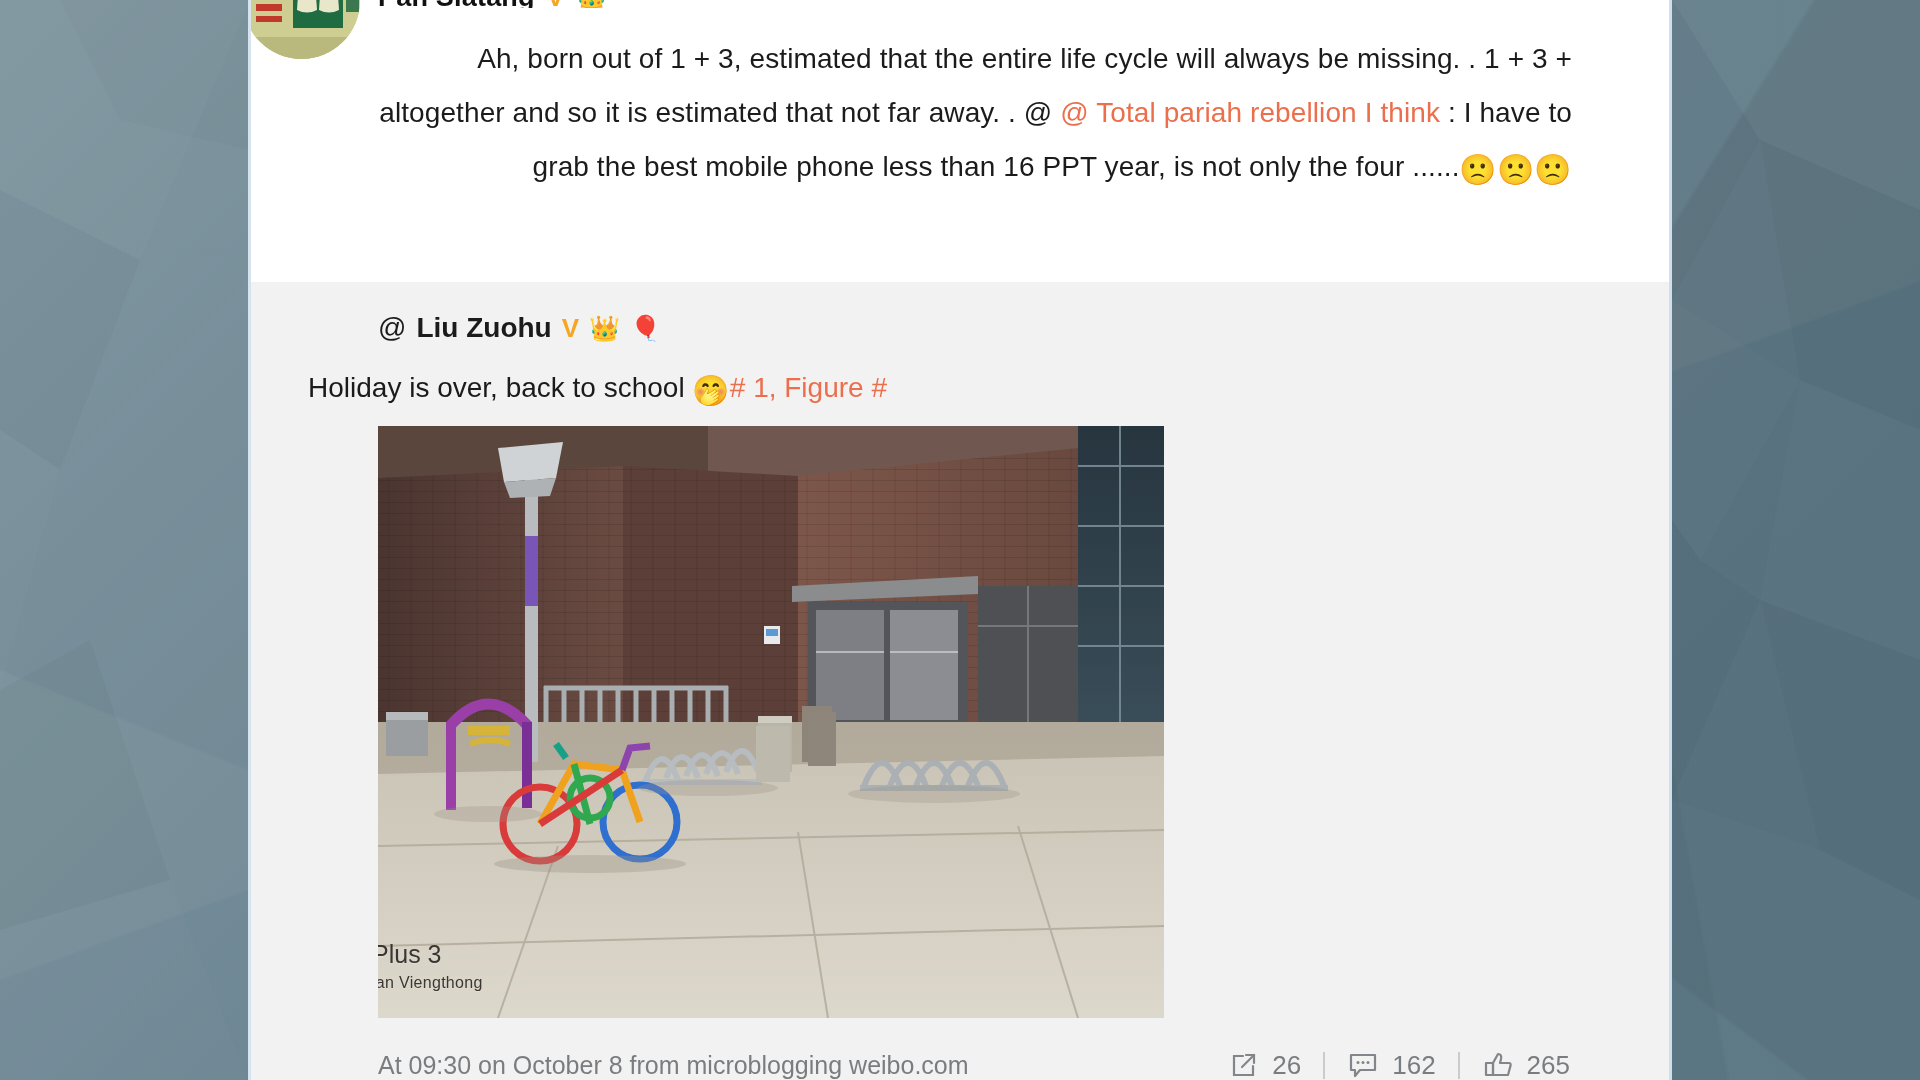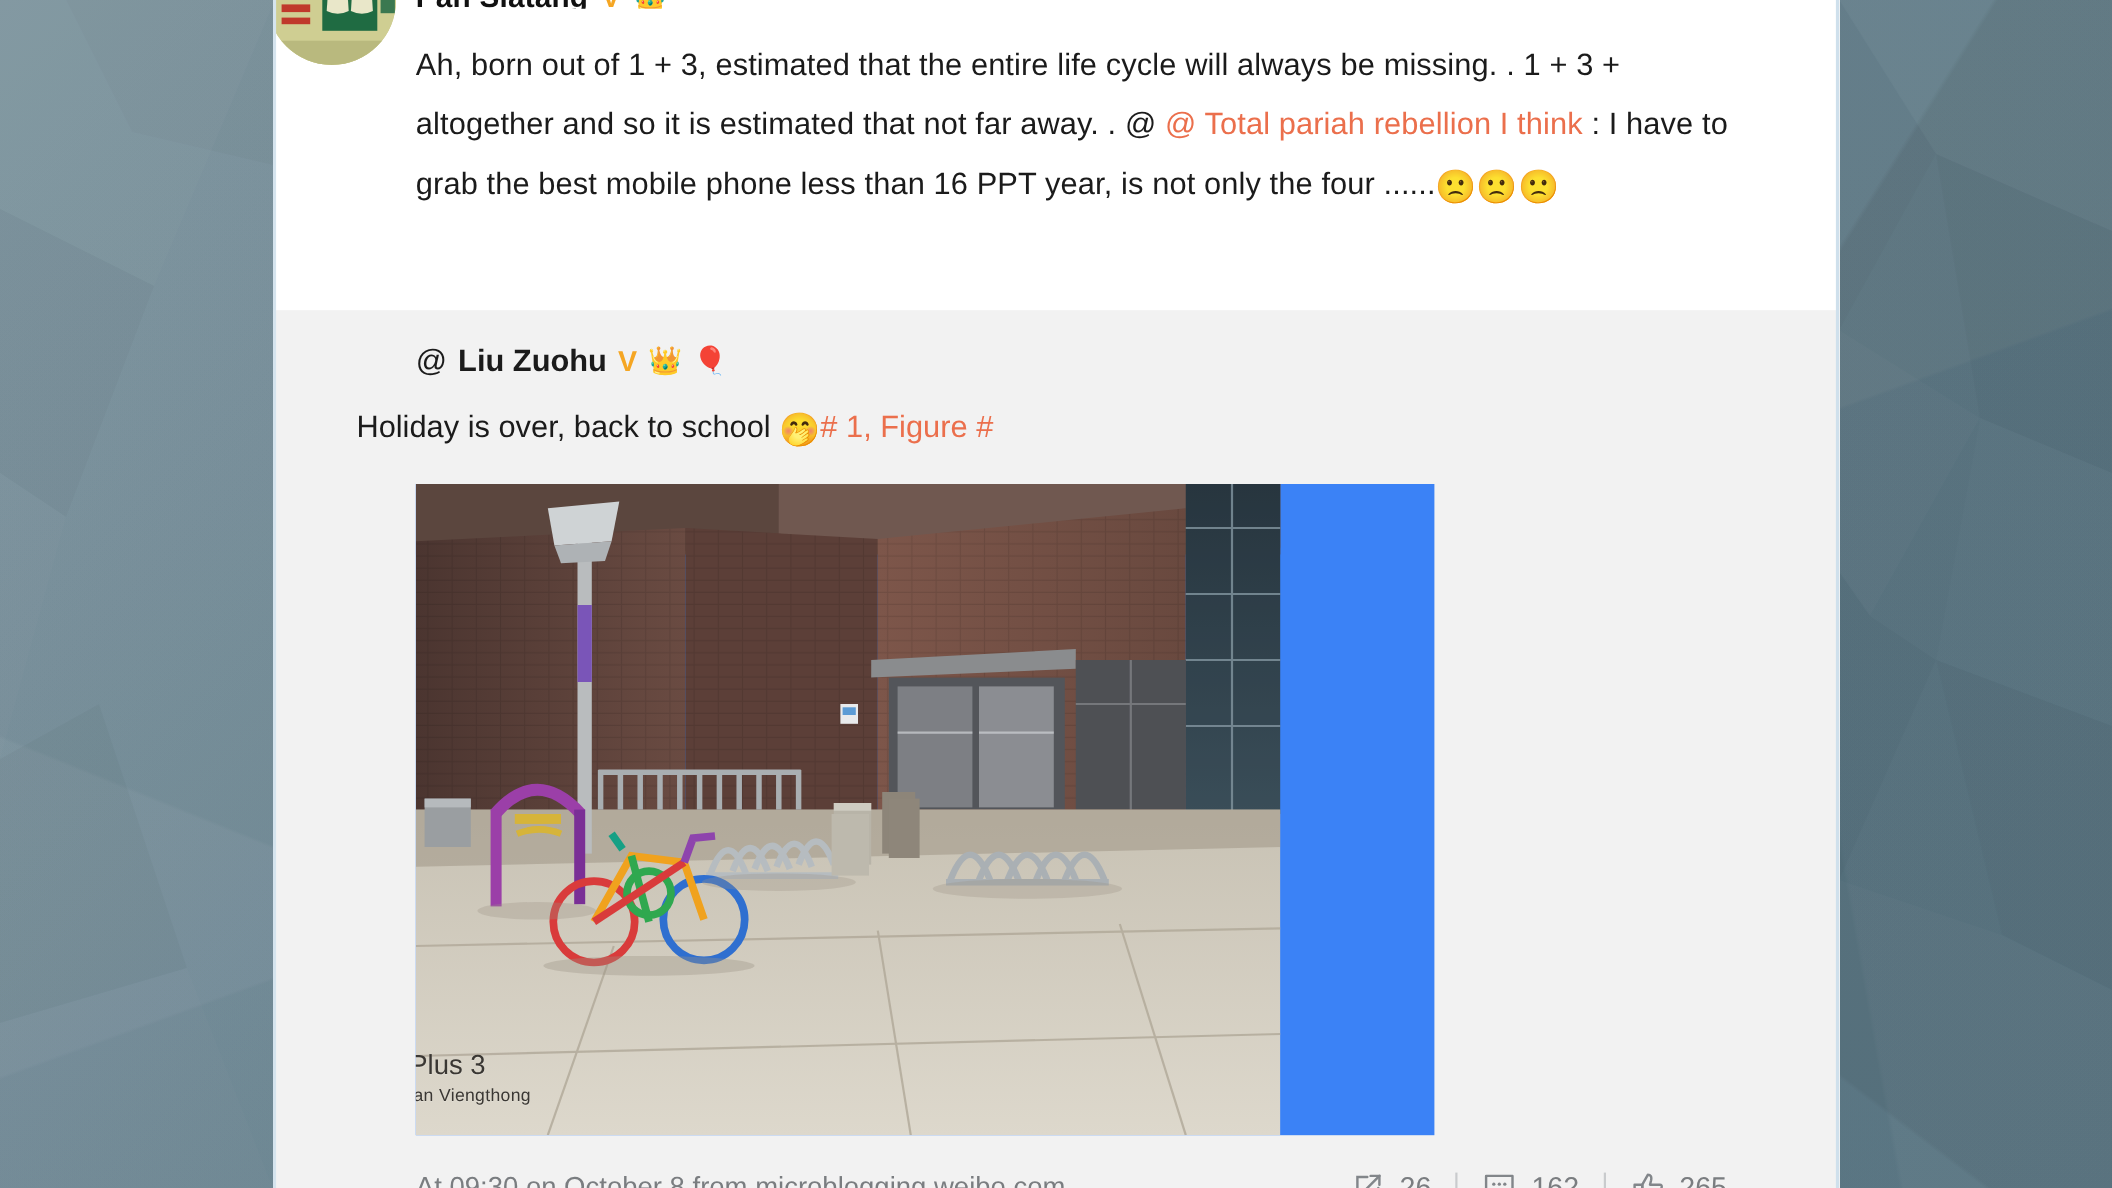--- a/index.html
+++ b/index.html
@@ -102,20 +102,21 @@
   }
 
   .post-body {
     padding-left:130px;
     padding-right:100px;
     margin-top:24px;
     font-size:28px;
     line-height:54px;
     color:#1b1b1b;
     letter-spacing:.1px;
+    text-align:right;
   }
   .link-orange { color:#eb6f4c; }
   .emoji-inline { font-size:30px; vertical-align:-4px; }
 
   
   #post-quoted {
     background:#f2f2f2;
     padding:30px 0 0 0;
     min-height:784px;
     position:relative;
@@ -125,36 +126,36 @@
     font-size:28px;
     color:#1b1b1b;
     display:flex;
     align-items:center;
     gap:10px;
   }
   .quoted-author .at { font-weight:normal; }
   .quoted-author .name { font-weight:bold; }
 
   .quoted-text {
-    padding-left:76px;
+    padding-left:60px;
     padding-right:100px;
     margin-top:24px;
     font-size:28px;
     line-height:40px;
     color:#1b1b1b;
   }
 
   .photo-wrap {
     margin-left:130px;
-    margin-top:28px;
-    width:926px;
+    margin-top:15px;
+    width:786px;
     height:592px;
     position:relative;
     overflow:hidden;
-    background:#3b82f6;
+    background:#fca5a5;
   }
   .photo-wrap svg { display:block; }
   .watermark {
     position:absolute;
     left:-6px; bottom:26px;
     color:#3a3733;
     font-size:25px;
     font-family:"Liberation Sans", sans-serif;
     text-shadow:0 1px 1px rgba(255,255,255,.25);
   }

